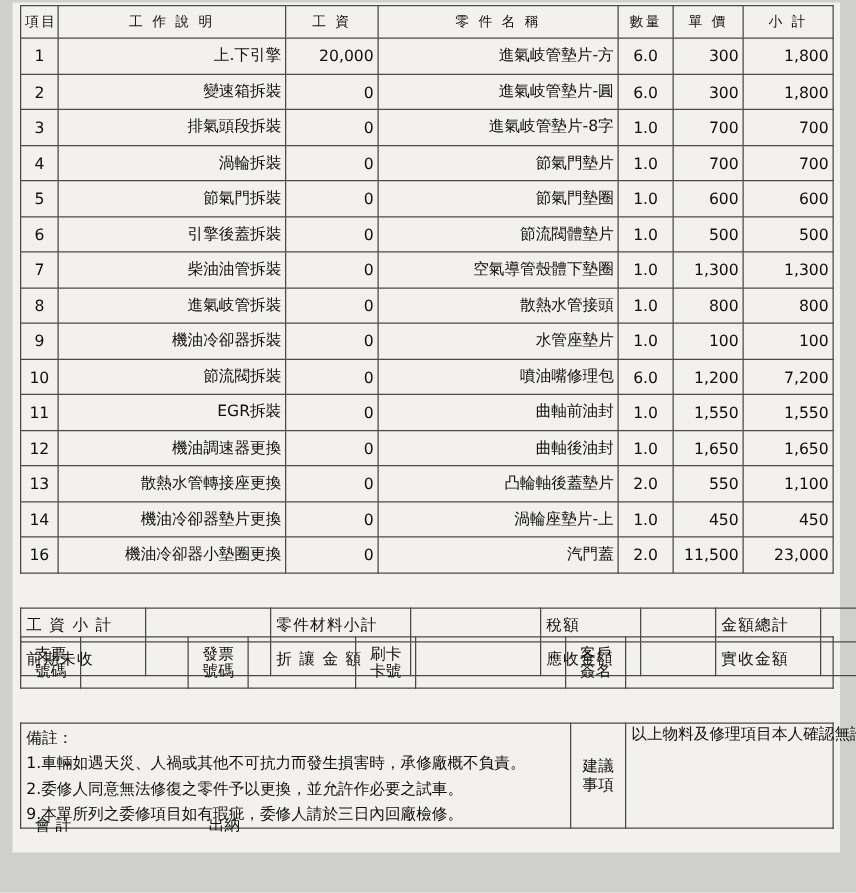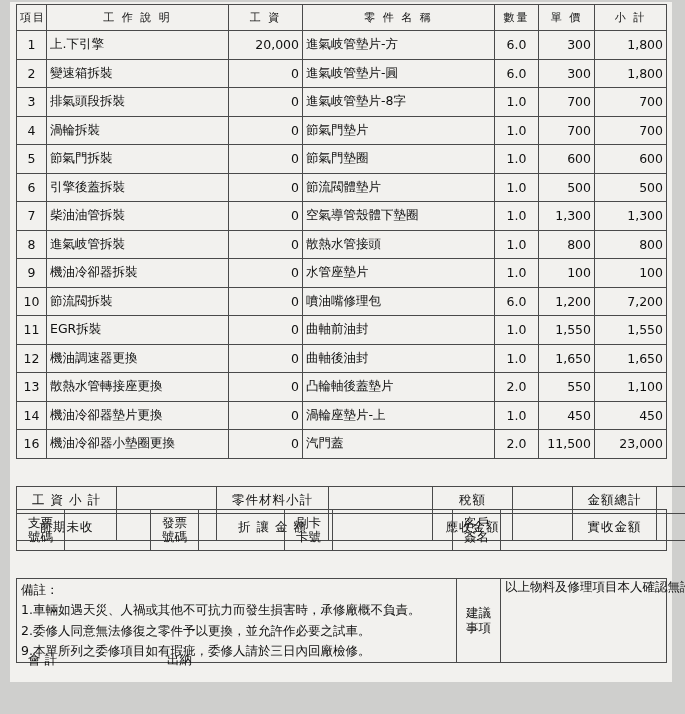--- a/index.html
+++ b/index.html
@@ -31,38 +31,38 @@
     overflow:hidden;
     white-space:nowrap;
   }
   .hdr td{
     text-align:center;
     font-size:11px;
     letter-spacing:2px;
     height:25px;
   }
   .c{text-align:center;}
-  .l{text-align:left;padding-left:5px;}
+  .l{text-align:right;padding-left:5px;}
   .r{text-align:right;padding-right:5px;}
 
   
   .lower{
     position:absolute;left:6px;
     width:650px;
     table-layout:fixed;
   }
   .lower td{
     border:1px solid #4a4a4a;
     font-size:12.5px;
     color:#101010;
     height:26px;
     padding:0 4px;
     white-space:nowrap;
   }
-  .lbl{text-align:center;letter-spacing:1px;}
+  .lbl{text-align:left;letter-spacing:1px;}
   .twoline{line-height:1.15;font-size:12px;white-space:normal;text-align:center;}
 
   .notes{
     font-size:11.5px;
     line-height:1.55;
     text-align:left;
     padding:2px 6px;
     white-space:normal;
     vertical-align:top;
   }

